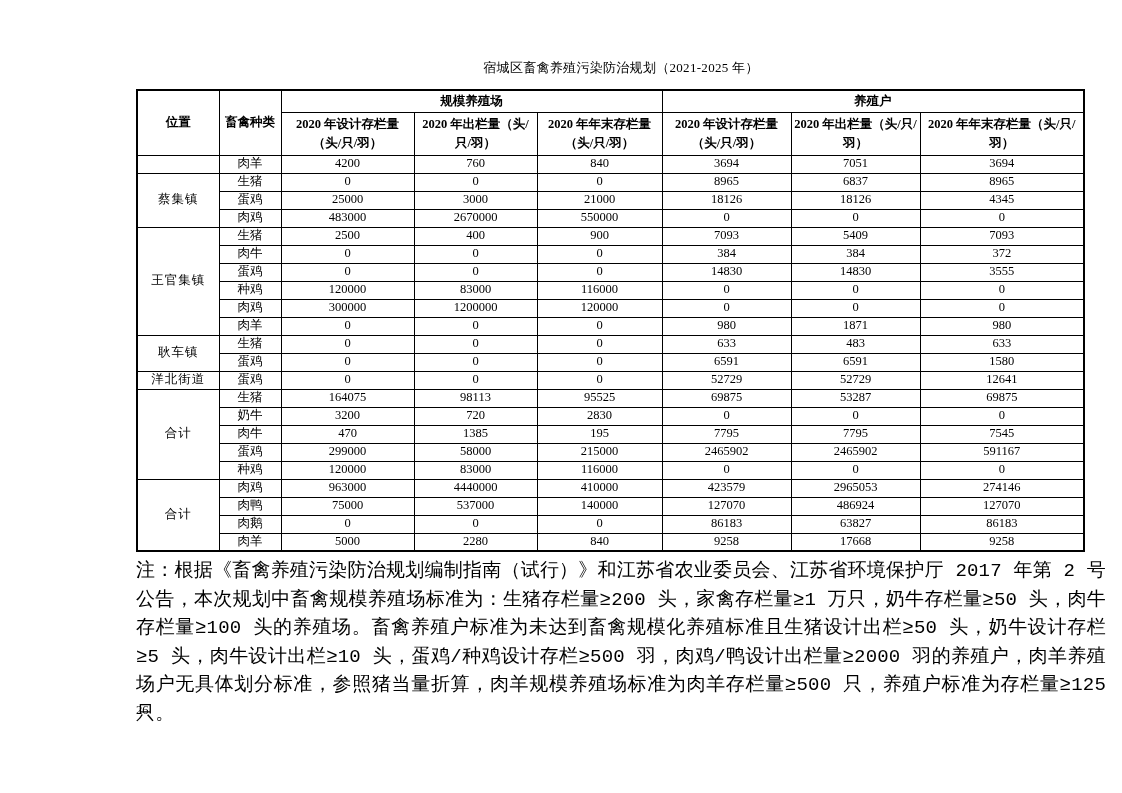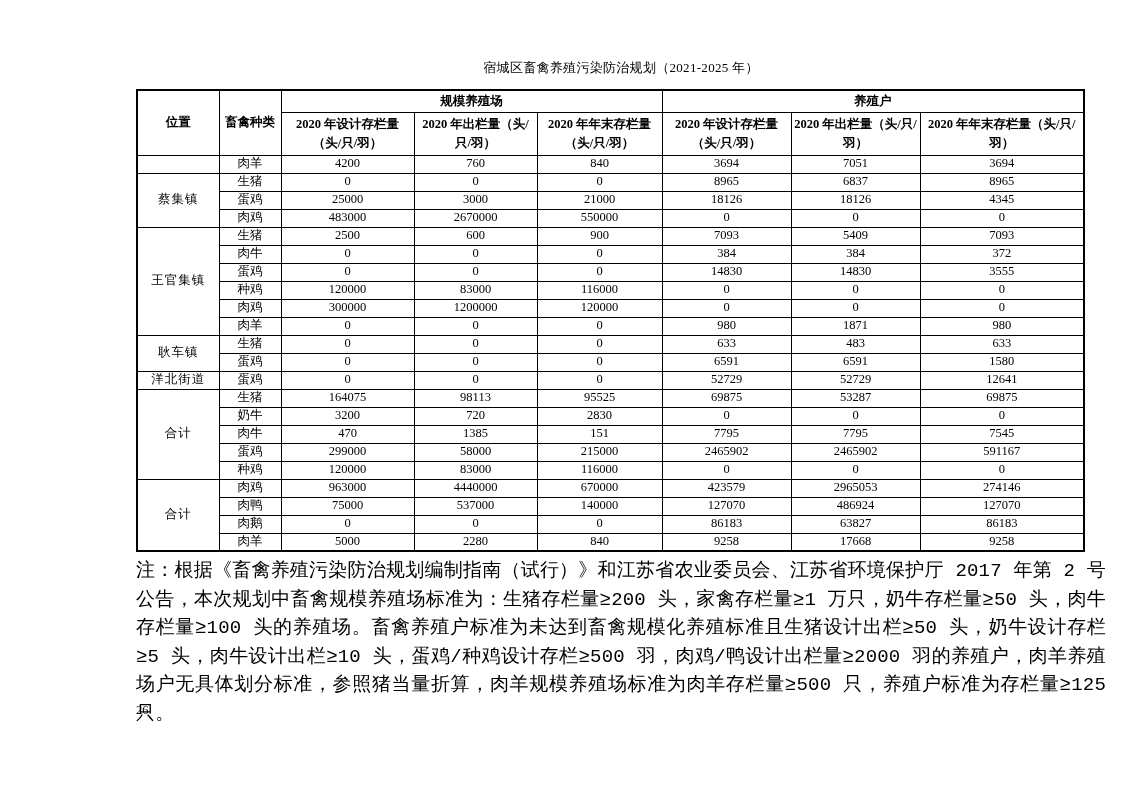--- a/index.html
+++ b/index.html
@@ -135,21 +135,21 @@
           <td>2670000</td>
           <td>550000</td>
           <td>0</td>
           <td>0</td>
           <td>0</td>
         </tr>
         <tr>
           <td rowspan="6" class="loc">王官集镇</td>
           <td>生猪</td>
           <td>2500</td>
-          <td>600</td>
+          <td>400</td>
           <td>900</td>
           <td>7093</td>
           <td>5409</td>
           <td>7093</td>
         </tr>
         <tr>
           <td>肉牛</td>
           <td>0</td>
           <td>0</td>
           <td>0</td>
@@ -238,21 +238,21 @@
           <td>720</td>
           <td>2830</td>
           <td>0</td>
           <td>0</td>
           <td>0</td>
         </tr>
         <tr>
           <td>肉牛</td>
           <td>470</td>
           <td>1385</td>
-          <td>151</td>
+          <td>195</td>
           <td>7795</td>
           <td>7795</td>
           <td>7545</td>
         </tr>
         <tr>
           <td>蛋鸡</td>
           <td>299000</td>
           <td>58000</td>
           <td>215000</td>
           <td>2465902</td>
@@ -266,21 +266,21 @@
           <td>116000</td>
           <td>0</td>
           <td>0</td>
           <td>0</td>
         </tr>
         <tr>
           <td rowspan="4" class="loc">合计</td>
           <td>肉鸡</td>
           <td>963000</td>
           <td>4440000</td>
-          <td>670000</td>
+          <td>410000</td>
           <td>423579</td>
           <td>2965053</td>
           <td>274146</td>
         </tr>
         <tr>
           <td>肉鸭</td>
           <td>75000</td>
           <td>537000</td>
           <td>140000</td>
           <td>127070</td>

